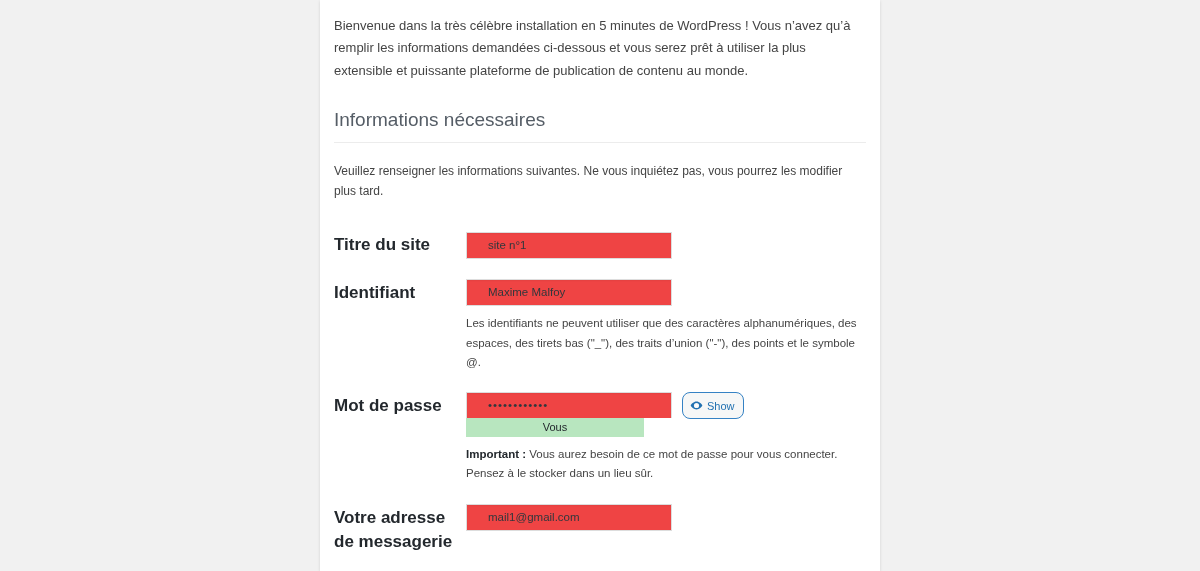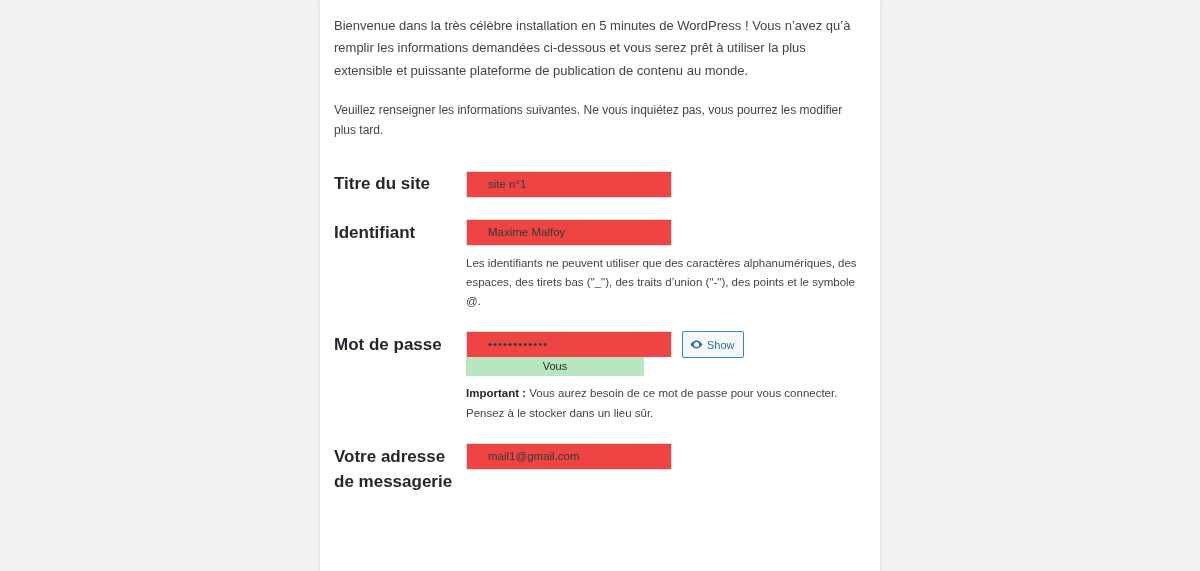--- a/index.html
+++ b/index.html
@@ -141,21 +141,21 @@
     gap: 4px;
     border: 1px solid #3582c4;
     background: #f6f7f7;
     color: #2271b1;
     font-size: 11px;
     font-family: "Liberation Sans", sans-serif;
     padding: 3px 8px 3px 7px;
     height: 19px;
     box-sizing: content-box;
     cursor: pointer;
-    border-radius: 2px;
+    border-radius: 8px;
   }
   .eye-icon {
     display: inline-block;
     width: 13px;
     height: 13px;
     line-height: 0;
   }
   .eye-icon svg { display: block; }
 
   
@@ -171,20 +171,21 @@
 </style>
 </head>
 <body>
 
 <div class="page-wrap">
   <div class="setup-card">
 
 
     <p class="intro-text">Bienvenue dans la très célèbre installation en 5 minutes de WordPress ! Vous n’avez qu’à remplir les informations demandées ci-dessous et vous serez prêt à utiliser la plus extensible et puissante plateforme de publication de contenu au monde.</p>
 
+    <h1 class="section-heading required">Informations nécessaires</h1>
 
     <p class="lead-text">Veuillez renseigner les informations suivantes. Ne vous inquiétez pas, vous pourrez les modifier plus tard.</p>
 
     <table class="form-table">
       <tbody>
 
         <tr class="row-title">
           <th>Titre du site</th>
           <td>
             <input class="text-input" type="text" value="site n°1" style="">

